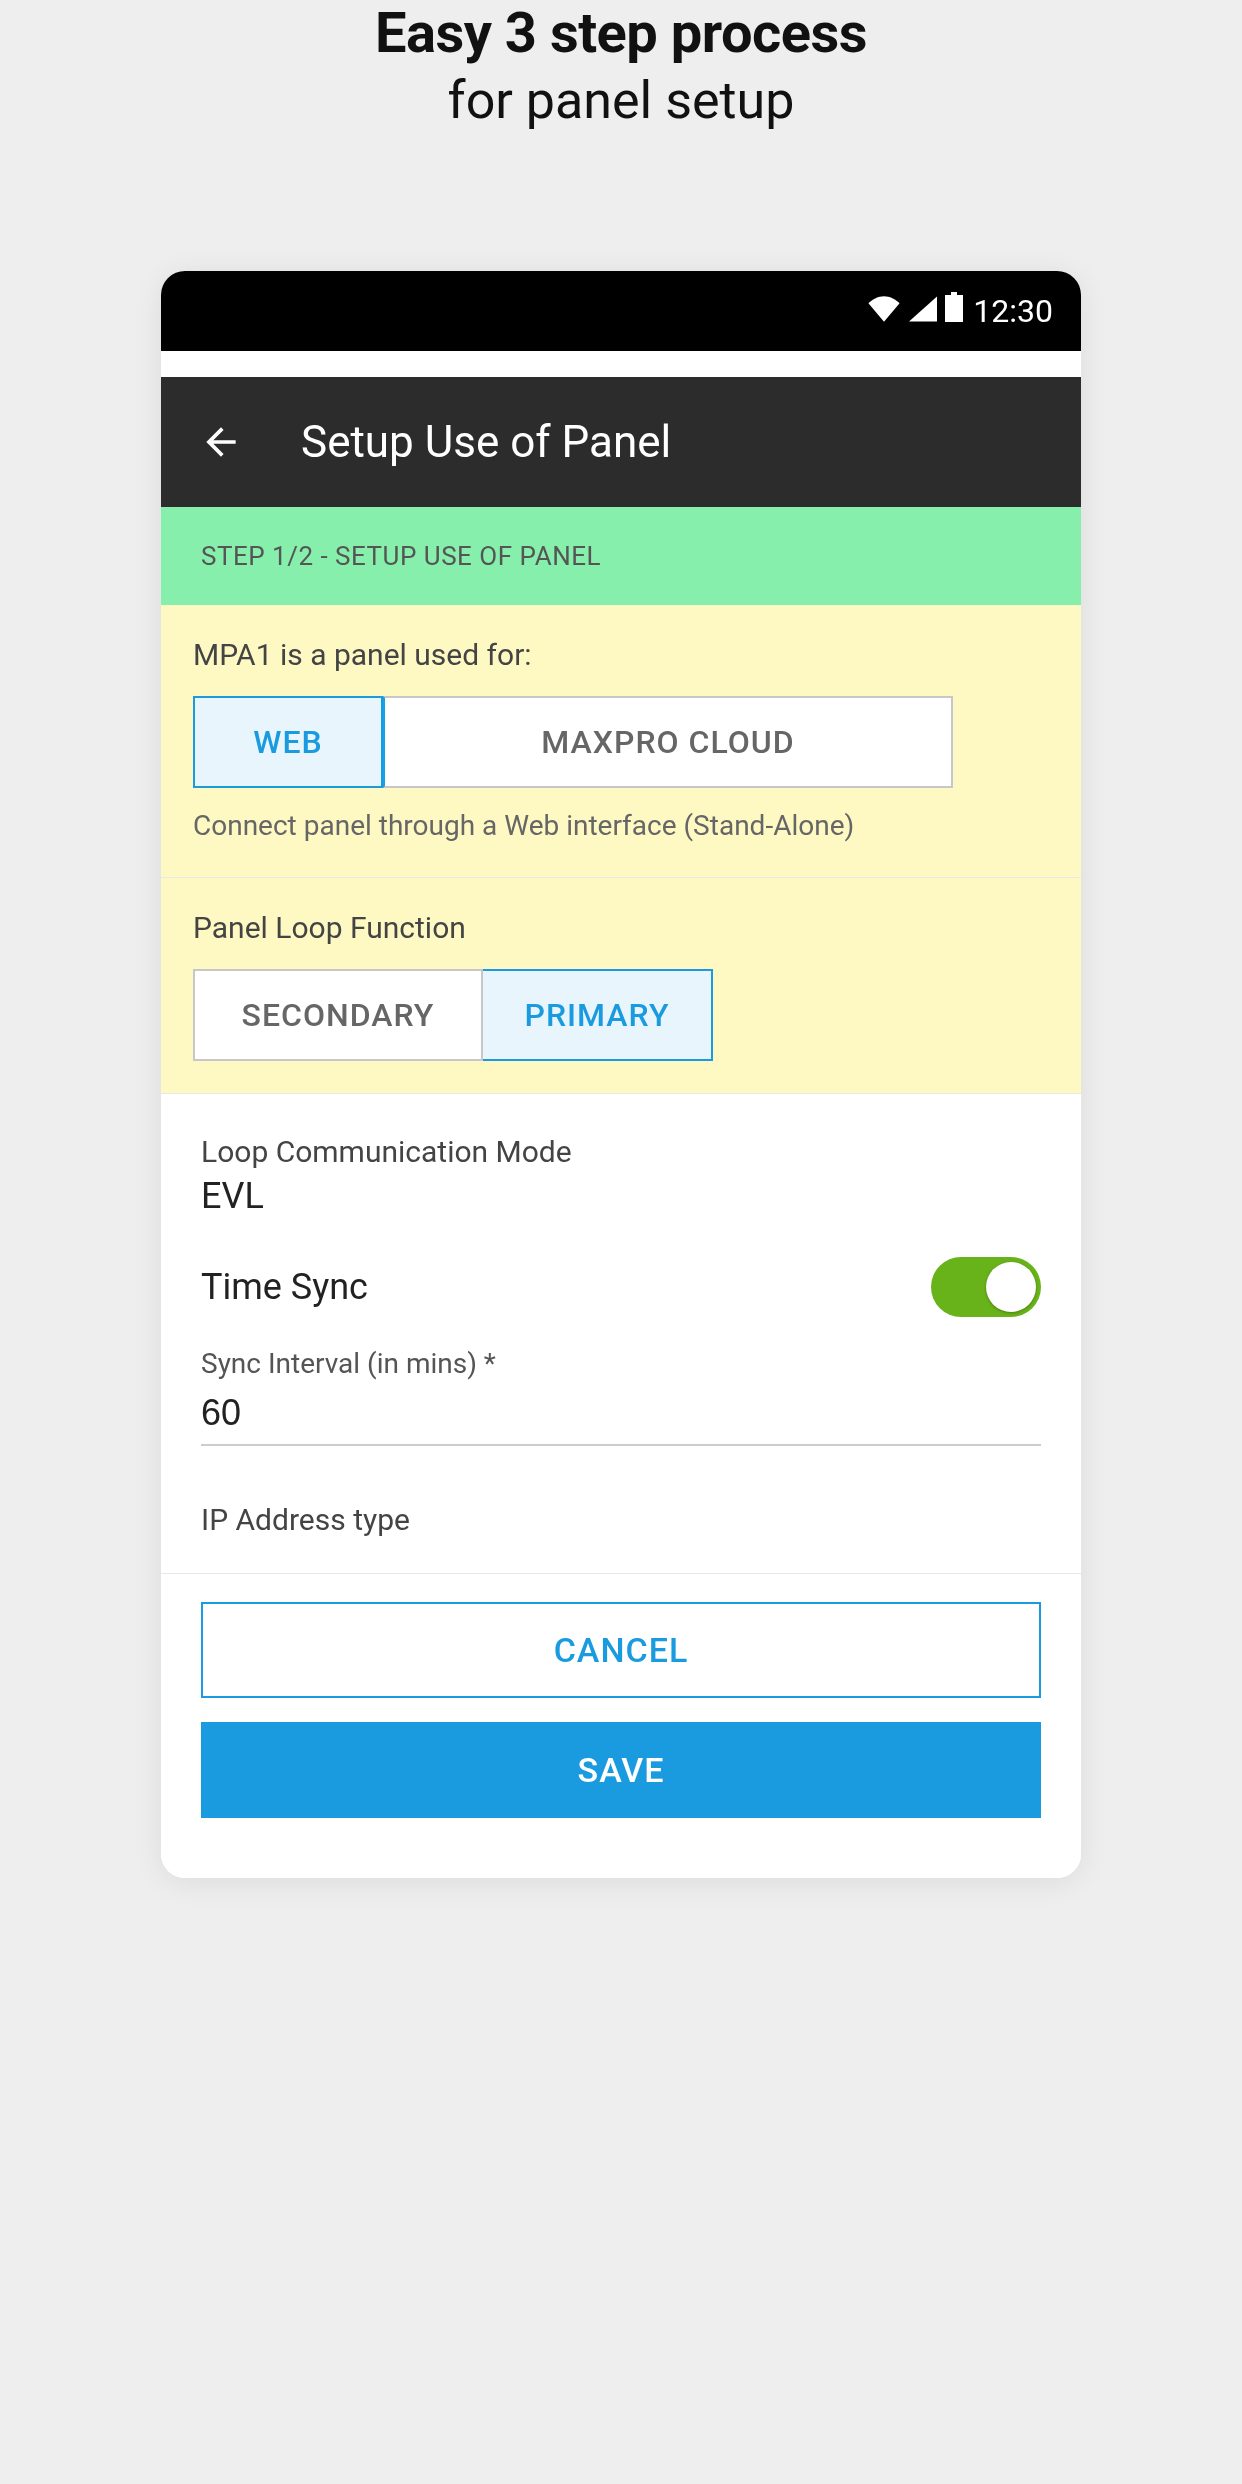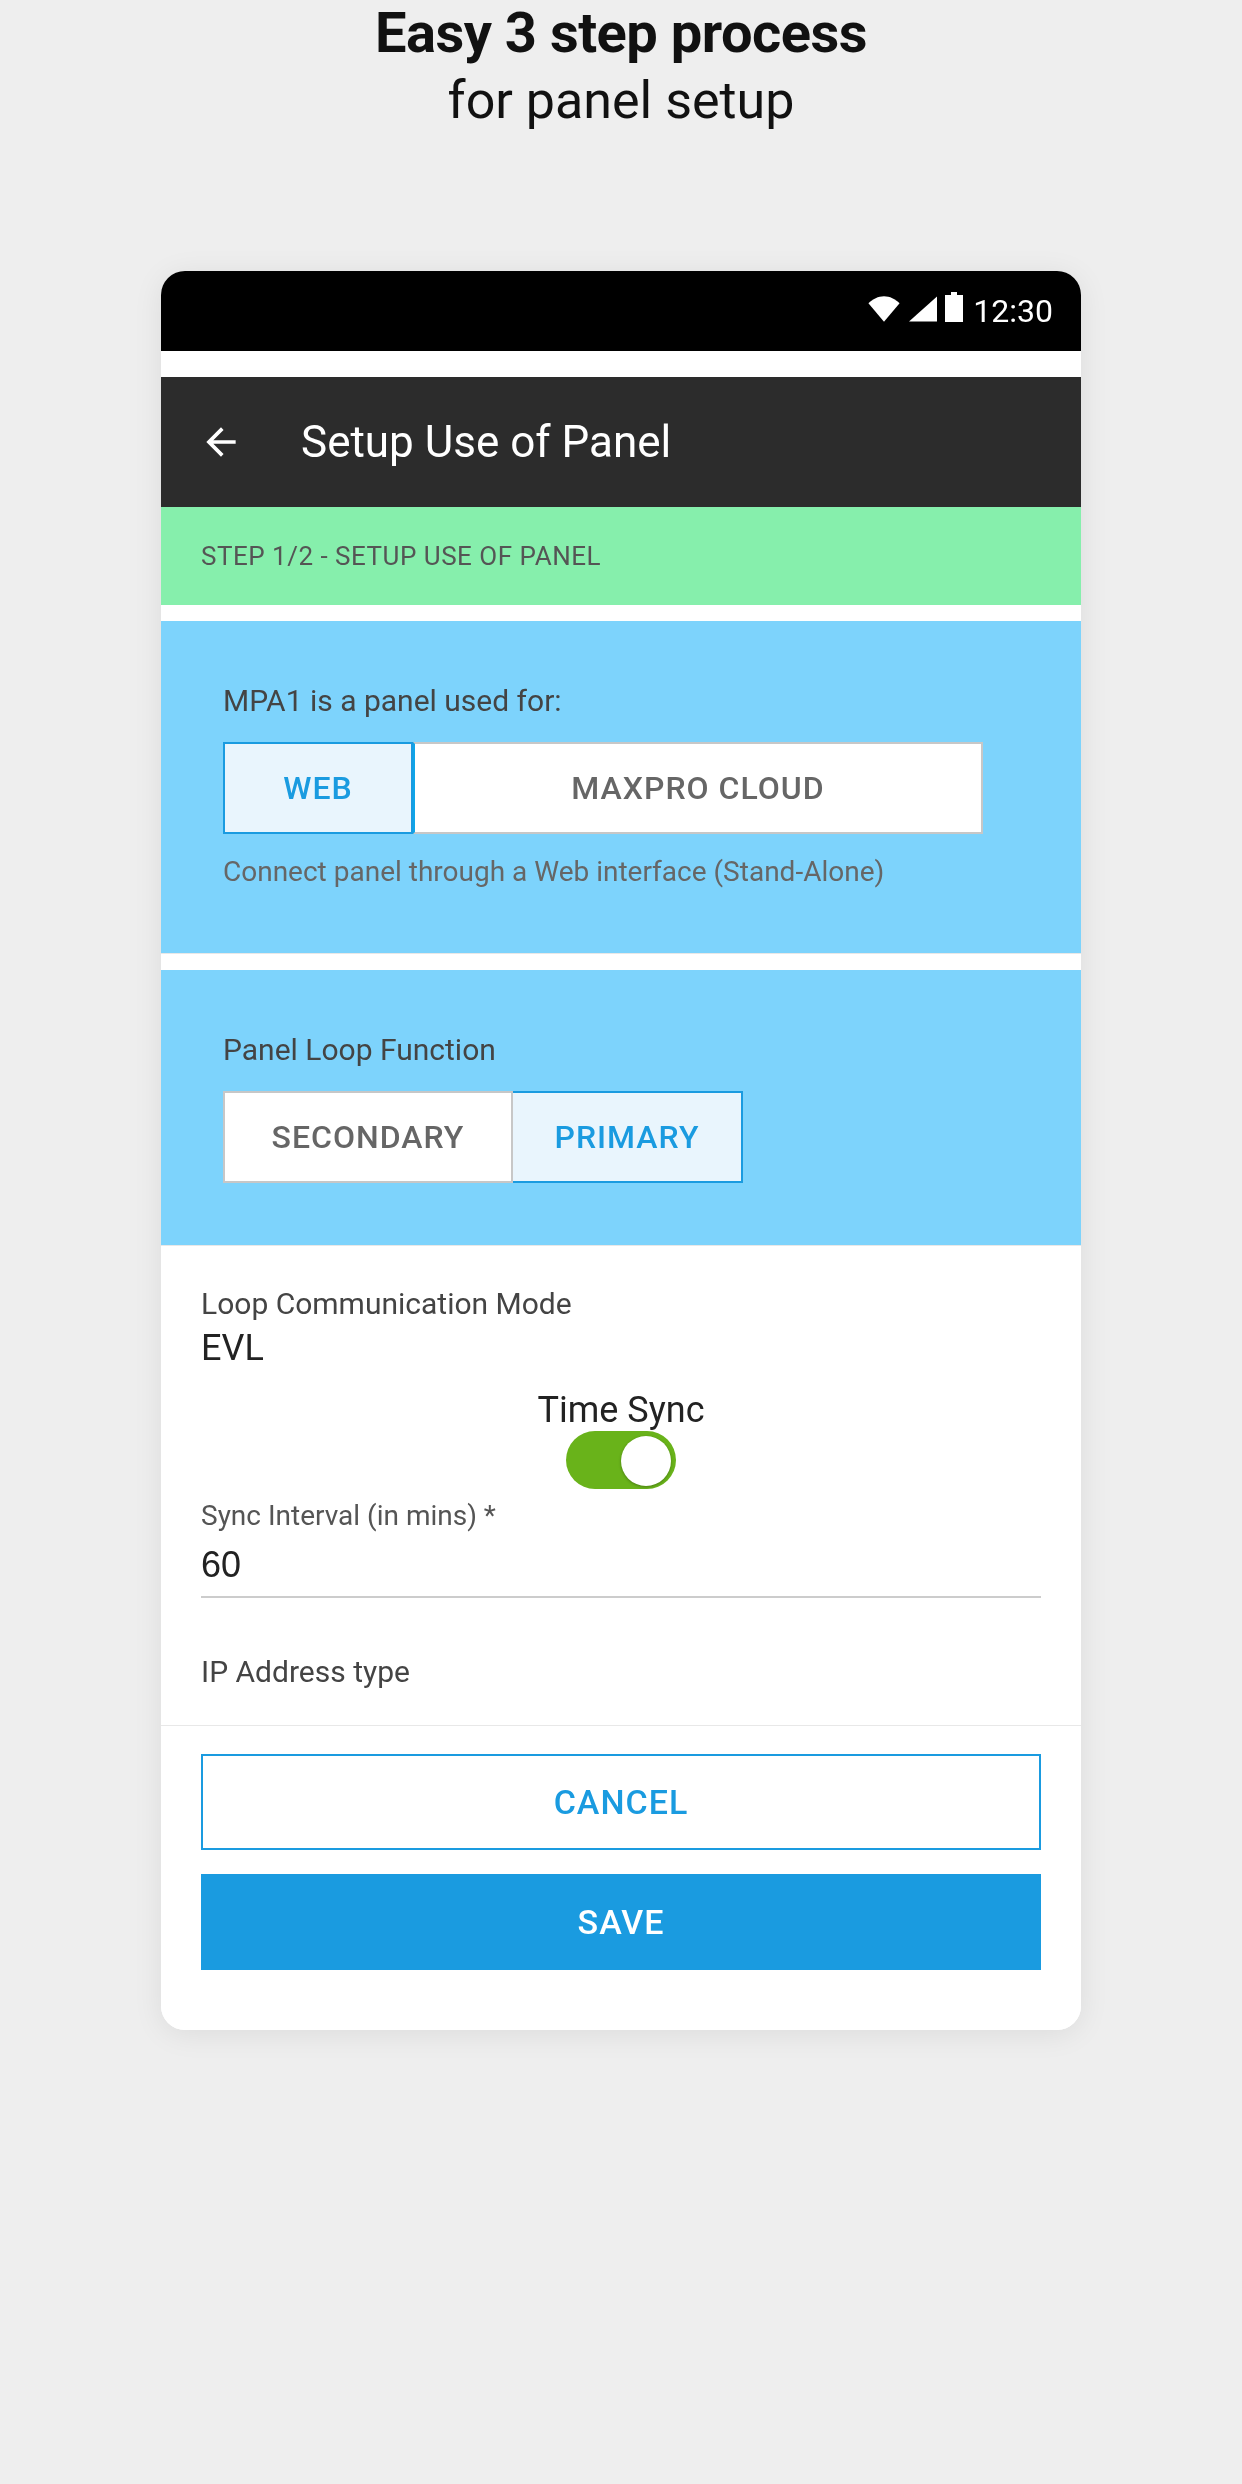--- a/index.html
+++ b/index.html
@@ -70,24 +70,23 @@
     margin-left: 50px;
   }
   .step-header {
     background: #86efac;
     padding: 34px 40px;
     font-size: 26px;
     color: #555;
     letter-spacing: 0.5px;
   }
   .section {
-    background: #7dd3fc;
-    padding: 62px;
+    background: #fef9c3;
+    padding: 32px;
     border-bottom: 1px solid #e8e8e8;
-    margin-top: 16px;
   }
   .section-label {
     font-size: 30px;
     color: #444;
     margin-bottom: 24px;
   }
   .seg-group {
     display: flex;
   }
   .seg-btn {
@@ -116,23 +115,22 @@
     margin-top: 18px;
     line-height: 1.4;
   }
   .kv-section { padding: 40px; border-bottom: 1px solid #e8e8e8; }
   .kv-label { font-size: 30px; color: #444; margin-bottom: 6px; }
   .kv-value { font-size: 36px; color: #222; }
   .row-toggle {
     display: flex;
     align-items: center;
     justify-content: space-between;
-    padding: 0 32px;
+    padding: 0 40px;
     height: 100px;
-    flex-direction: column;
   }
   .row-toggle .label { font-size: 36px; color: #222; }
   .switch {
     width: 110px; height: 60px;
     background: #69b31a;
     border-radius: 32px;
     position: relative;
     cursor: pointer;
   }
   .switch .knob {

